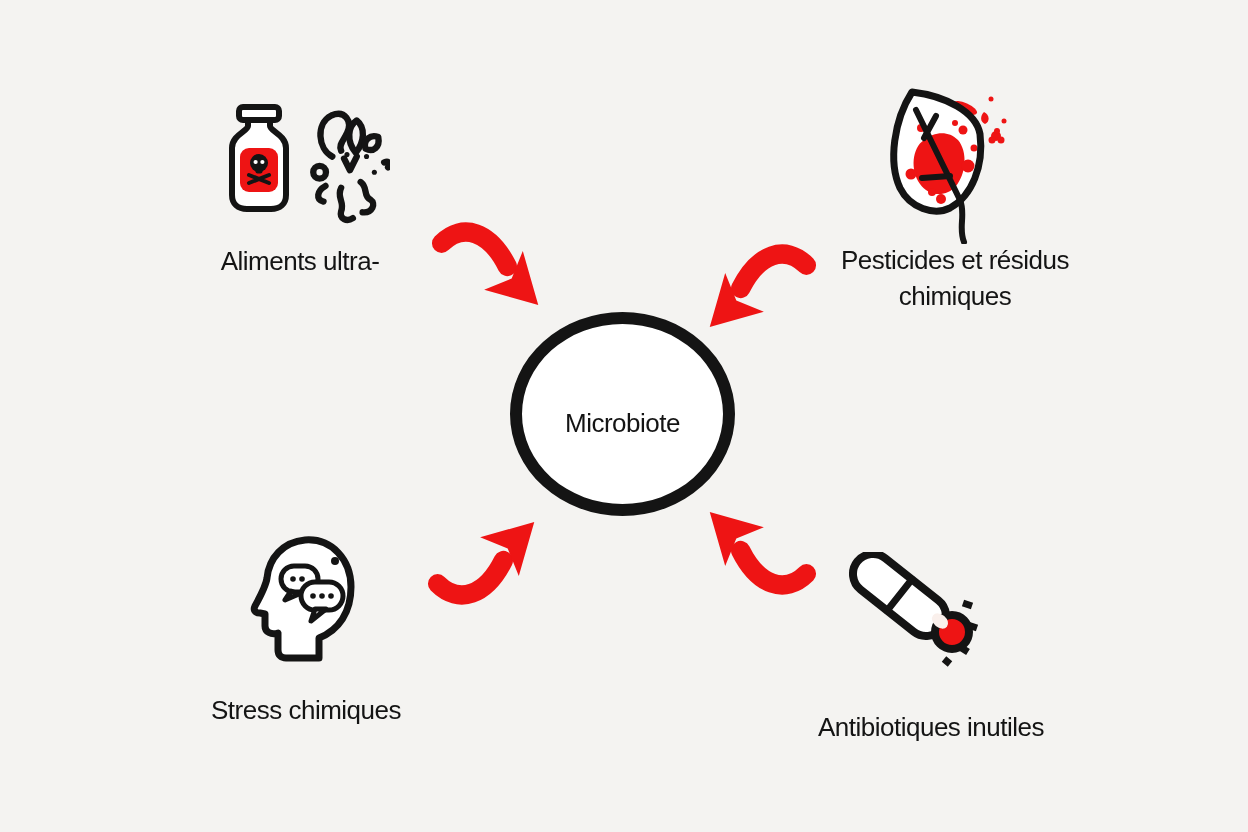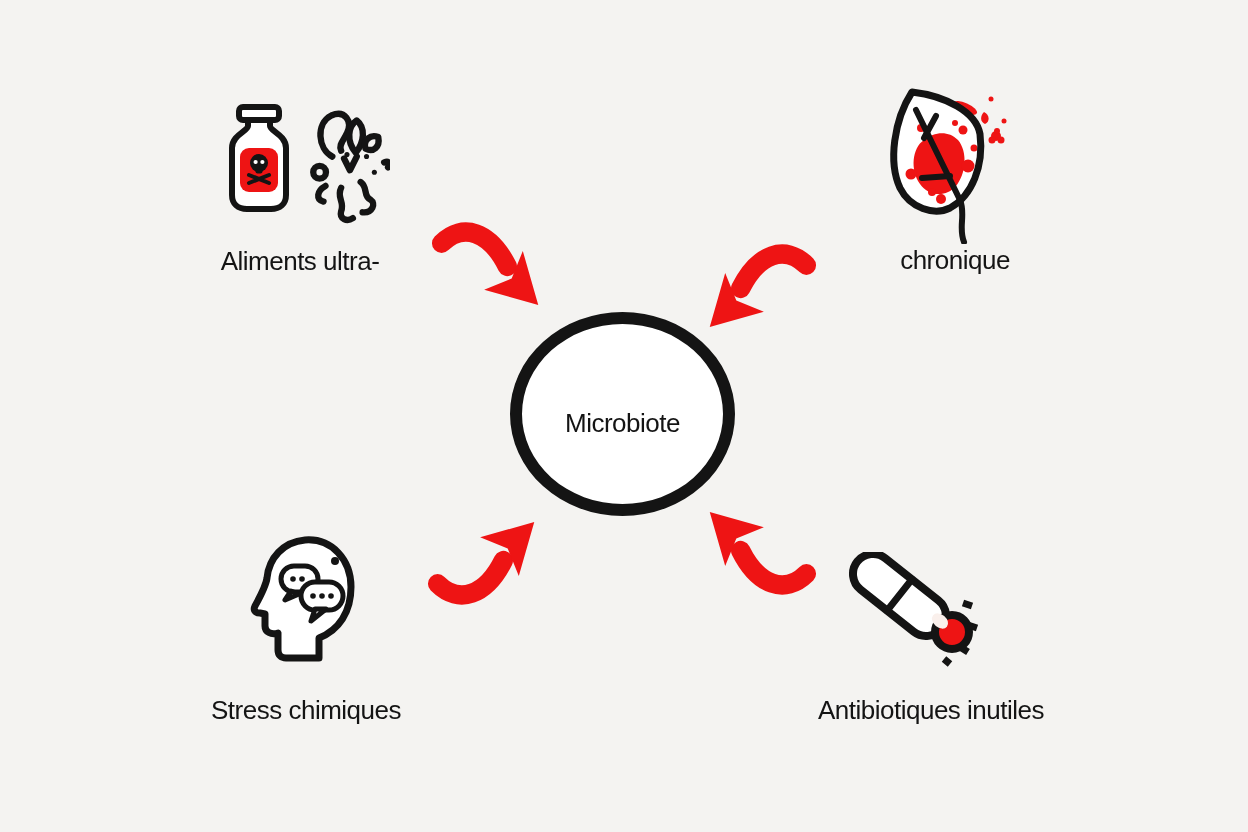--- a/index.html
+++ b/index.html
@@ -102,21 +102,22 @@
       <circle class="redf" cx="71" cy="41" r="3"></circle>
     </g>
     <path class="outl7" d="M28,10 C10,38 4,80 16,106 C26,126 50,134 66,126 C88,114 100,84 96,52 C92,30 62,14 28,10 Z"></path>
     <path class="vein" d="M32,28 L76,118"></path>
     <path class="vein" d="M52,34 L40,56"></path>
     <path class="vein" d="M38,96 L66,94"></path>
     <path class="vein" d="M76,118 C82,132 74,146 80,160"></path>
   </svg>
 
   <div class="abs label" style="left:805px;top:242px;width:300px;">
-    <span>chronique</span>
+    <span>Pesticides et résidus</span>
+    <span>chimiques</span>
   </div>
 
   <svg class="abs" style="left:430px;top:216px;" width="116" height="97" viewBox="0 0 120 100">
     <path class="arrow-tail" d="M12,28 C34,6 62,16 80,52"></path>
     <path class="arrow-head" d="M112,92 L96,36 L84.5,64.5 L56,76 Z"></path>
   </svg>
 
   <svg class="abs flip-x" style="left:702px;top:238px;" width="116" height="97" viewBox="0 0 120 100">
     <path class="arrow-tail" d="M12,28 C34,6 62,16 80,52"></path>
     <path class="arrow-head" d="M112,92 L96,36 L84.5,64.5 L56,76 Z"></path>
@@ -161,17 +162,17 @@
   </div>
 
   <svg class="abs" style="left:848px;top:552px;" width="140" height="120" viewBox="0 0 140 120">
     <path class="outl6" style="stroke-width:8" d="M12.6,37.7 A20,20 0 1 1 37.4,6.3 L90.4,48.3 A20,20 0 1 1 65.6,79.7 Z"></path>
     <path class="vein" style="stroke-width:7" d="M39.1,58.7 L63.9,27.3"></path>
     <circle cx="104" cy="80" r="17" fill="#ee1414" stroke="#141414" stroke-width="8"></circle>
     <ellipse cx="92" cy="69" rx="9" ry="6.5" transform="rotate(40 92 69)" fill="#faf0ec"></ellipse>
     <path class="dash" d="M115,51 L124,54 M120,73 L129,76 M112,95 L120,100 M96,107 L102,112"></path>
   </svg>
 
-  <div class="abs label" style="left:781px;top:692px;width:300px;">
+  <div class="abs label" style="left:781px;top:709px;width:300px;">
     <span>Antibiotiques inutiles</span>
   </div>
 
 </div>
 
 </body></html>

